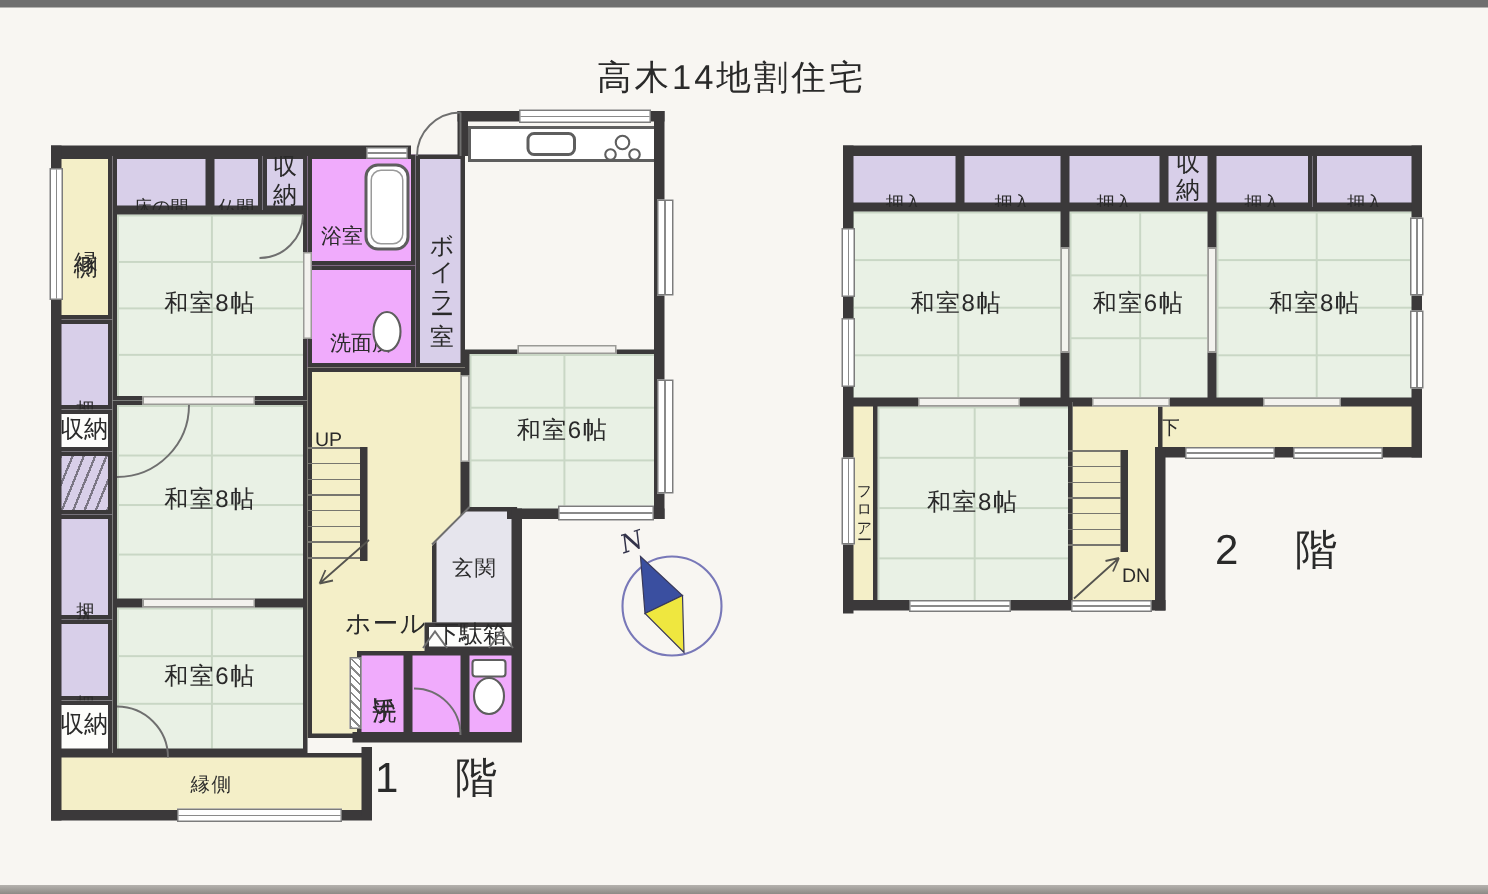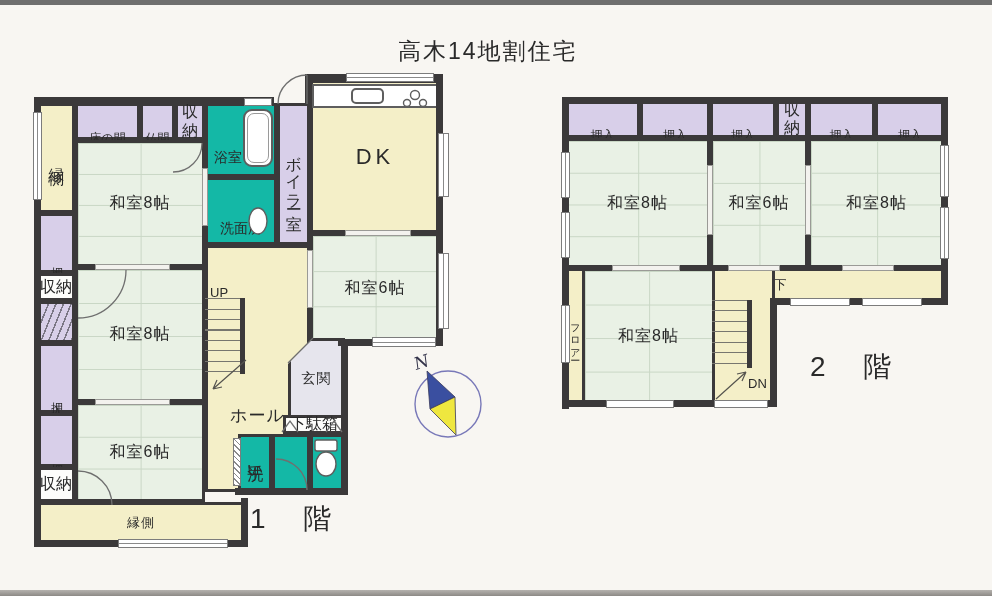--- a/index.html
+++ b/index.html
@@ -16,21 +16,21 @@
   .room.xs span{font-size:16px;letter-spacing:0;}
   .room.vert span{writing-mode:vertical-rl;letter-spacing:3px;}
   .room.vert.xs span{letter-spacing:1px;}
   .tatami{background-color:#e9f1e5;
     background-image:linear-gradient(#c9d7c5 1px,transparent 1px),
                      linear-gradient(90deg,#c9d7c5 1px,transparent 1px);}
   .t8{background-size:50.5% 25.6%;}
   .t6{background-size:50.5% 33.8%;}
   .closet{background:#d8cfe9;}
   .service{background:#f4efc8;}
-  .wet{background:#14b8a6;}
+  .wet{background:#f0abfc;}
   .gray{background:#e6e5ed;}
   .white-room{background:#fdfdfb;}
   .hatch{background-image:repeating-linear-gradient(112deg,rgba(45,45,50,.55) 0 1.5px,transparent 1.5px 7px);}
   .genkan-shape{clip-path:polygon(25px 0,100% 0,100% 100%,0 100%,0 26px);z-index:2;}
   .z2{z-index:2;}
   .w{position:absolute;background:#3b393a;z-index:4;}
   .win{position:absolute;background:#fff;border:1px solid #7c7c7c;box-sizing:border-box;z-index:5;}
   .winh{background-image:linear-gradient(to bottom,transparent 44%,#8a8a8a 44%,#8a8a8a 58%,transparent 58%);}
   .winv{background-image:linear-gradient(to right,transparent 44%,#8a8a8a 44%,#8a8a8a 58%,transparent 58%);}
   .winx{background-image:repeating-linear-gradient(45deg,#8a8a8a 0 1px,transparent 1px 4px);}
@@ -100,23 +100,20 @@
   <div class="room wet sm" style="left:205px;top:103px;width:72px;height:74px">
       <span style="font-size:14px;margin-right:26px">浴室</span>
     </div>
   <div class="room closet vert xs" style="left:277px;top:103px;width:33px;height:142px">
       <span>ボイラー室</span>
     </div>
   <div class="room wet sm" style="left:205px;top:177px;width:72px;height:68px">
       <span style="font-size:14px">洗面所</span>
     </div>
 
-  <div class="room service" style="left:310px;top:80px;width:130px;height:153px">
-      <span style="font-size:22px;letter-spacing:4px">DK</span>
-    </div>
   <div class="room tatami t6" style="left:310px;top:233px;width:130px;height:110px">
       <span>和室6帖</span>
     </div>
 
   <div class="room service" style="left:205px;top:245px;width:105px;height:247px">
       <span style="font-size:17px;margin-top:95px">ホール</span>
     </div>
   <div class="treads" style="left:205px;top:298px;width:40px;height:76px"></div>
 
   <div class="room gray genkan-shape" style="left:288px;top:338px;width:57px;height:80px">

